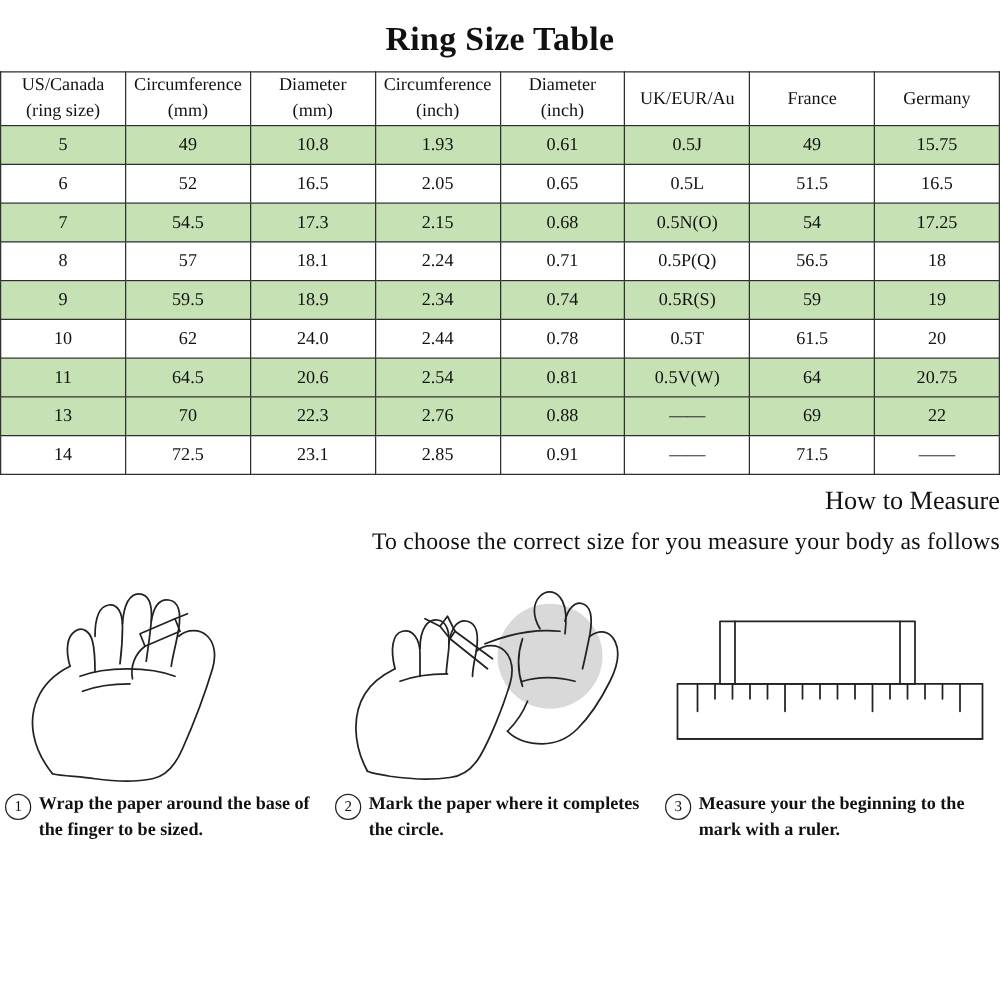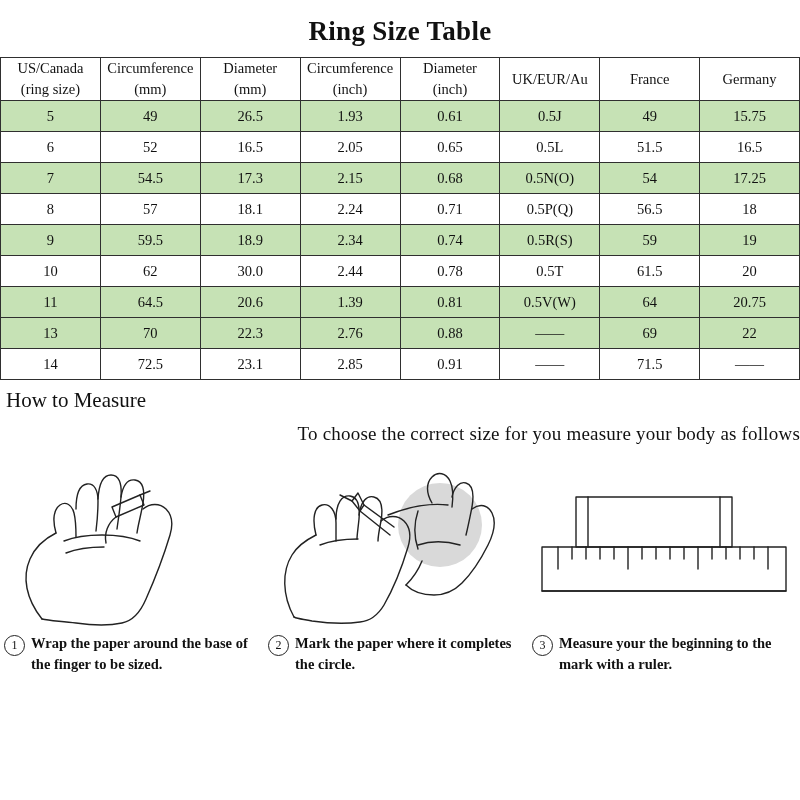--- a/index.html
+++ b/index.html
@@ -54,20 +54,21 @@
   tr.green td { background: #c6e2b5; }
   tr.white td { background: #ffffff; }
   td.left-cell { text-align: left; padding-left: 10px; }
   th.left-head { text-align: left; padding-left: 8px; }
 
   .howto {
     font-size: 21px;
     font-family: "Liberation Serif", serif;
     padding: 8px 0 2px 6px;
     font-weight: 400;
+    text-align: right;
   }
   .subtitle {
     font-size: 19px;
     font-family: "Liberation Serif", serif;
     padding: 8px 0 4px 6px;
     letter-spacing: 0.2px;
     text-align: right;
   }
   .illus-row {
     display: flex;
@@ -151,21 +152,21 @@
         </th>
         <th>
           <span class="hline">Germany</span>
         </th>
       </tr>
     </thead>
     <tbody>
       <tr class="green">
         <td>5</td>
         <td>49</td>
-        <td>26.5</td>
+        <td>10.8</td>
         <td>1.93</td>
         <td>0.61</td>
         <td class="left-cell">0.5J</td>
         <td>49</td>
         <td>15.75</td>
       </tr>
       <tr class="white">
         <td>6</td>
         <td>52</td>
         <td>16.5</td>
@@ -201,32 +202,32 @@
         <td>18.9</td>
         <td>2.34</td>
         <td>0.74</td>
         <td class="left-cell">0.5R(S)</td>
         <td>59</td>
         <td>19</td>
       </tr>
       <tr class="white">
         <td>10</td>
         <td>62</td>
-        <td>30.0</td>
+        <td>24.0</td>
         <td>2.44</td>
         <td>0.78</td>
         <td class="left-cell">0.5T</td>
         <td>61.5</td>
         <td>20</td>
       </tr>
       <tr class="green">
         <td>11</td>
         <td>64.5</td>
         <td>20.6</td>
-        <td>1.39</td>
+        <td>2.54</td>
         <td>0.81</td>
         <td class="left-cell">0.5V(W)</td>
         <td>64</td>
         <td>20.75</td>
       </tr>
       <tr class="green">
         <td>13</td>
         <td>70</td>
         <td>22.3</td>
         <td>2.76</td>

